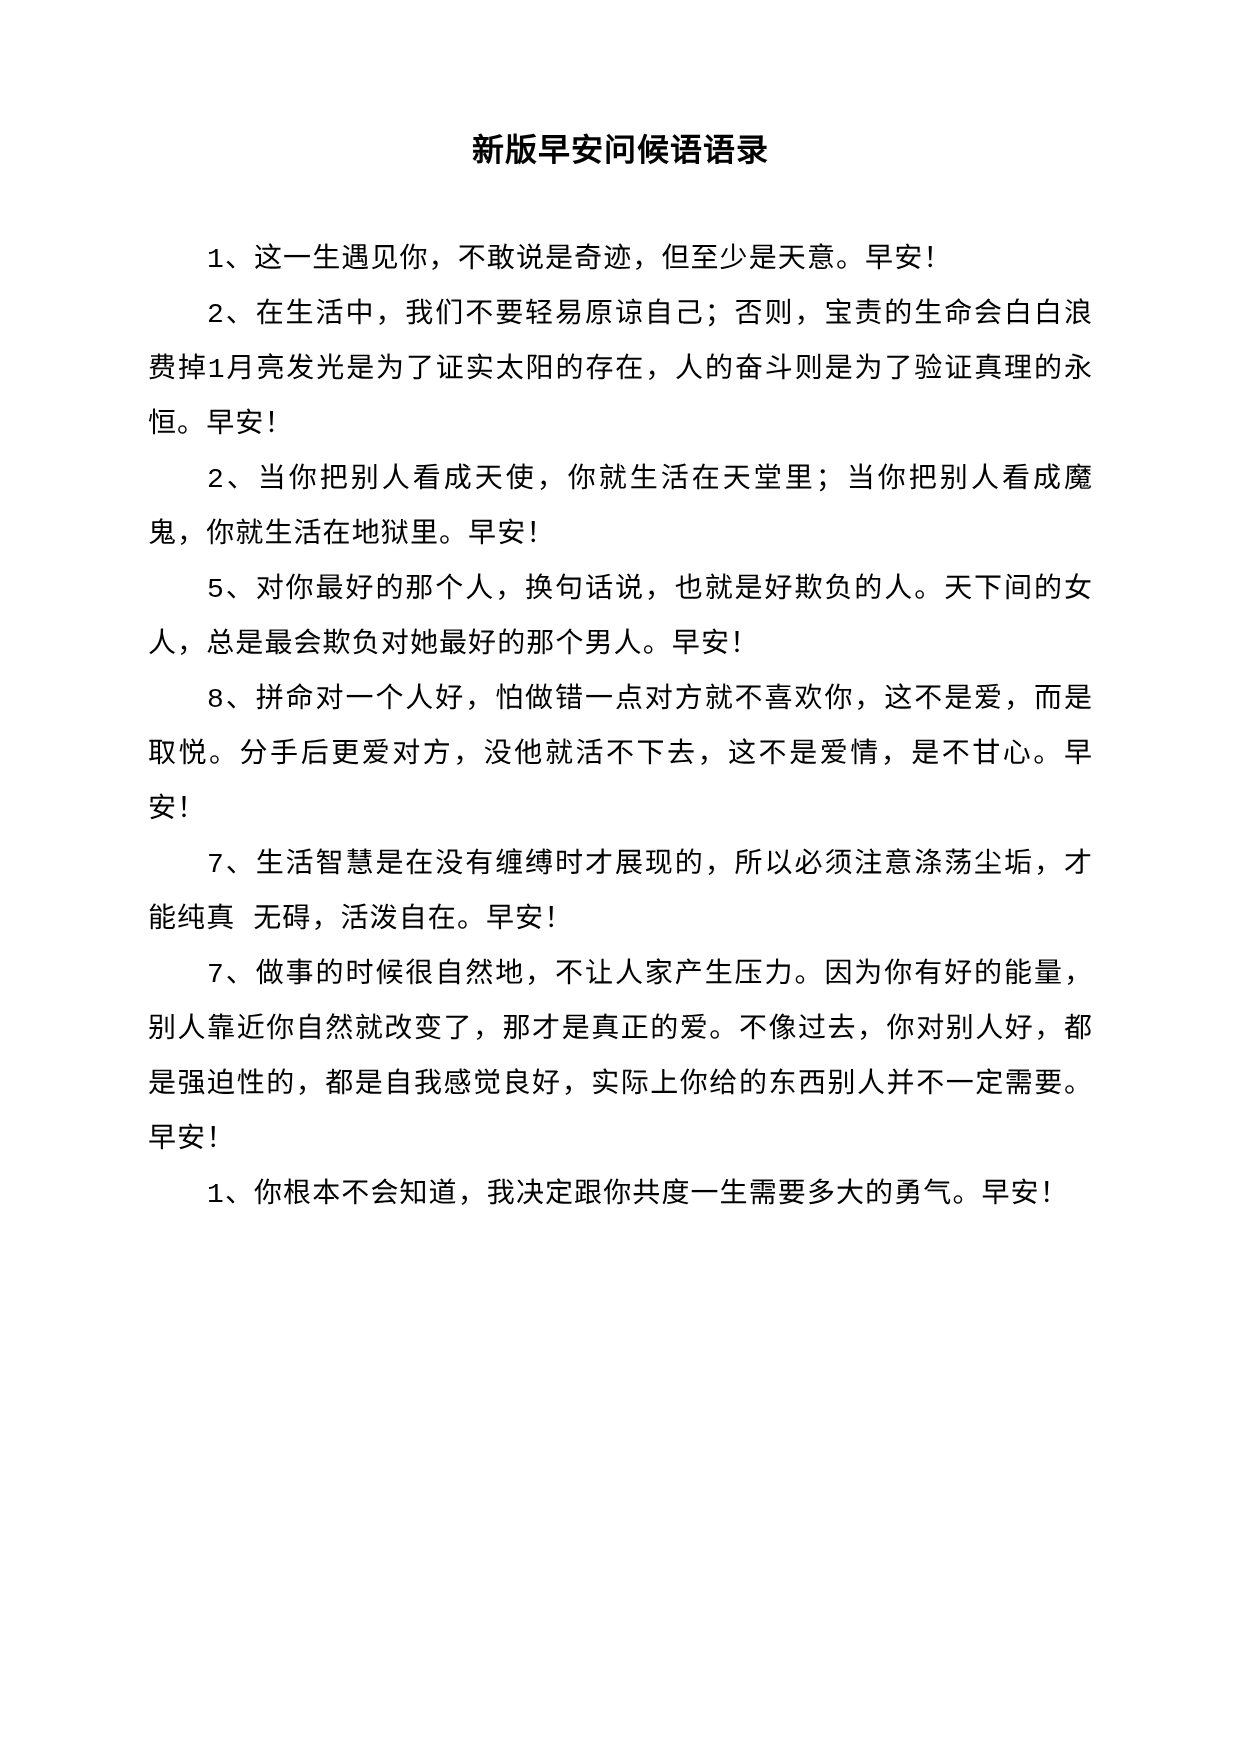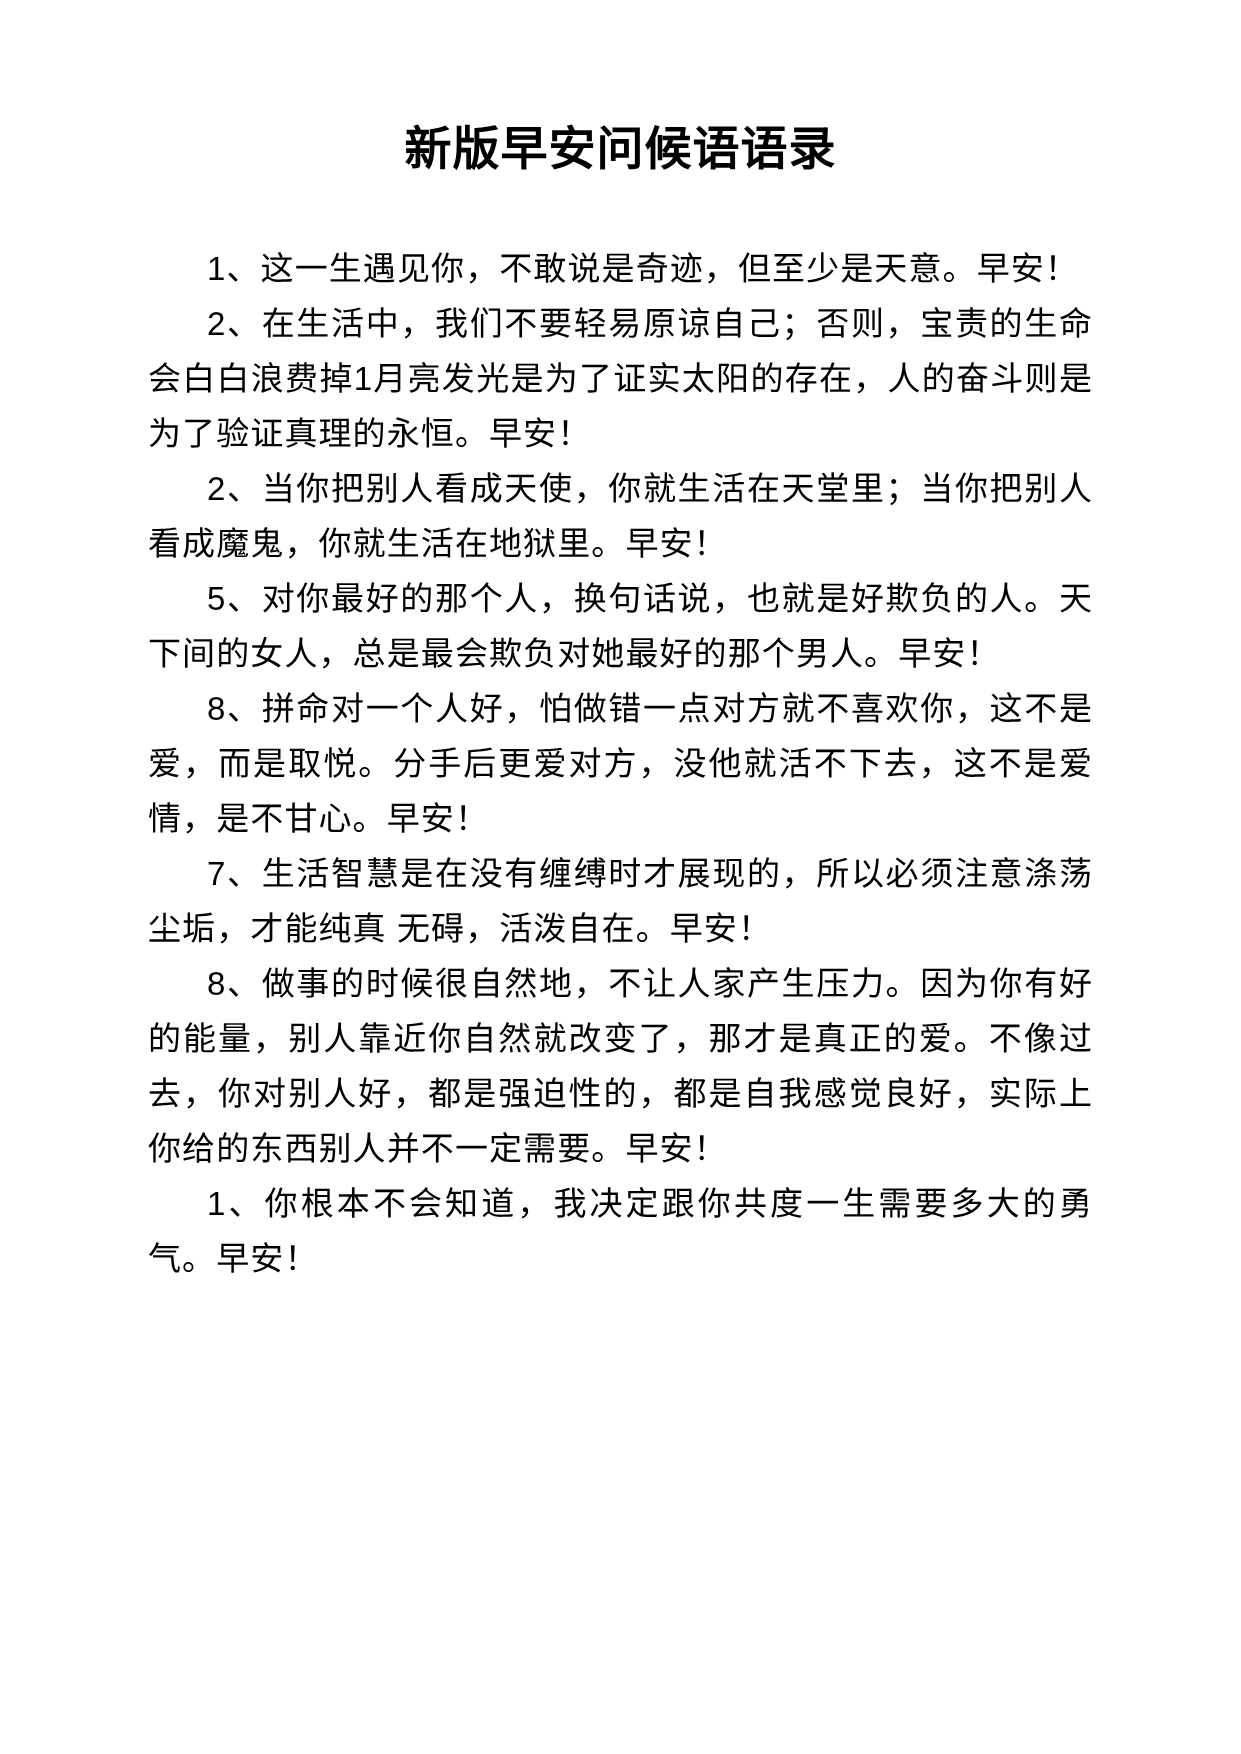--- a/index.html
+++ b/index.html
@@ -18,29 +18,29 @@
   .page {
     box-sizing: border-box;
     width: 1241px;
     height: 1754px;
     padding: 118px 148px 100px 148px;
     background: #ffffff;
   }
   .doc-title {
     font-family: "DejaVu Serif", "Liberation Serif", serif;
     font-weight: bold;
-    font-size: 47px;
+    font-size: 32px;
     line-height: 1.25;
     text-align: center;
     letter-spacing: 1px;
-    margin: 2px 0 62px 0;
+    margin: 12px 0 62px 0;
   }
   .body-text {
-    font-family: Liberation Sans, sans-serif;
-    font-size: 33px;
+    font-family: Liberation Mono, monospace;
+    font-size: 28px;
     line-height: 55px;
     letter-spacing: 1.1px;
     text-align: justify;
     text-justify: inter-ideograph;
   }
   .para {
     margin: 0;
     text-indent: 59px;
   }
 </style>
@@ -51,17 +51,17 @@
 
   <h1 class="doc-title">新版早安问候语语录</h1>
 
   <div class="body-text">
     <p class="para">1、这一生遇见你，不敢说是奇迹，但至少是天意。早安！</p>
     <p class="para">2、在生活中，我们不要轻易原谅自己；否则，宝责的生命会白白浪费掉1月亮发光是为了证实太阳的存在，人的奋斗则是为了验证真理的永恒。早安！</p>
     <p class="para">2、当你把别人看成天使，你就生活在天堂里；当你把别人看成魔鬼，你就生活在地狱里。早安！</p>
     <p class="para">5、对你最好的那个人，换句话说，也就是好欺负的人。天下间的女人，总是最会欺负对她最好的那个男人。早安！</p>
     <p class="para">8、拼命对一个人好，怕做错一点对方就不喜欢你，这不是爱，而是取悦。分手后更爱对方，没他就活不下去，这不是爱情，是不甘心。早安！</p>
     <p class="para">7、生活智慧是在没有缠缚时才展现的，所以必须注意涤荡尘垢，才能纯真 无碍，活泼自在。早安！</p>
-    <p class="para">8、做事的时候很自然地，不让人家产生压力。因为你有好的能量，别人靠近你自然就改变了，那才是真正的爱。不像过去，你对别人好，都是强迫性的，都是自我感觉良好，实际上你给的东西别人并不一定需要。早安！</p>
+    <p class="para">7、做事的时候很自然地，不让人家产生压力。因为你有好的能量，别人靠近你自然就改变了，那才是真正的爱。不像过去，你对别人好，都是强迫性的，都是自我感觉良好，实际上你给的东西别人并不一定需要。早安！</p>
     <p class="para">1、你根本不会知道，我决定跟你共度一生需要多大的勇气。早安！</p>
   </div>
 
 </div>
 
 </body></html>

